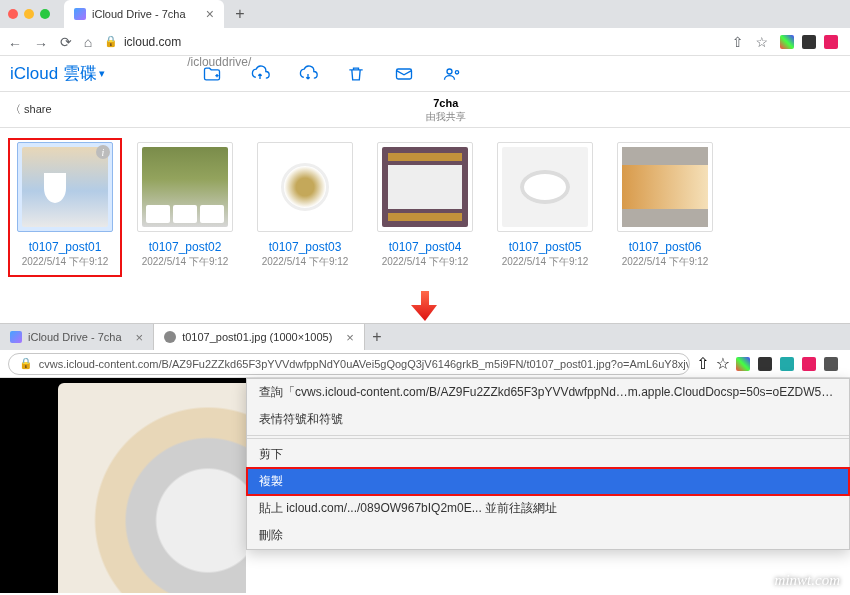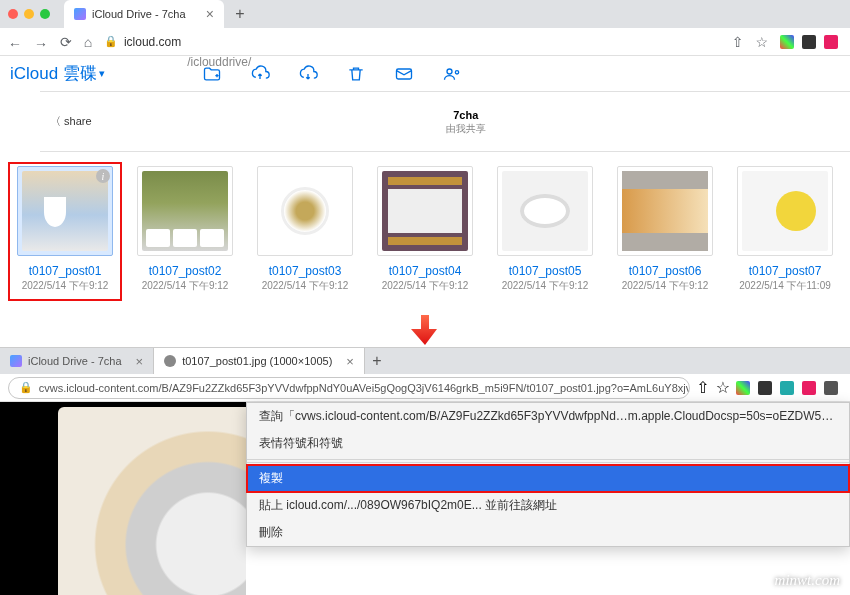--- a/index.html
+++ b/index.html
@@ -23,21 +23,21 @@
 .addr-box .host-secure { color: #333; }
 .addr-box .path { color: #888; margin-top: 40px; }
 .ext-icons { display: flex; gap: 8px; margin-right: 4px; }
 .ext-ico { width: 14px; height: 14px; border-radius: 2px; }
 
 .icloud-bar { display: flex; align-items: center; padding: 6px 10px; gap: 98px; }
 .icloud-brand { font-size: 17px; font-weight: 500; color: #0071e3; display: flex; align-items: center; gap: 2px; }
 .icloud-brand .chev { font-size: 11px; }
 .icloud-tools { display: flex; gap: 28px; }
 .icloud-tools svg { width: 20px; height: 20px; }
-.breadcrumb-bar { border-top: 1px solid #e0e0e0; border-bottom: 1px solid #e0e0e0; padding: 16px 10px; display: flex; align-items: center; margin-left: 40px; }
+.breadcrumb-bar { border-top: 1px solid #e0e0e0; border-bottom: 1px solid #e0e0e0; padding: 4px 10px; display: flex; align-items: center; }
 .share-link { font-size: 11px; color: #333; }
 .folder-title { flex: 1; text-align: center; font-size: 11px; line-height: 1.3; }
 .folder-sub { color: #888; font-size: 10px; }
 
 .file-grid { display: flex; gap: 14px; padding: 14px 12px; }
 .file-item { display: flex; flex-direction: column; align-items: center; width: 106px; }
 .thumb { width: 96px; height: 90px; border: 1px solid #ddd; border-radius: 2px; display: flex; align-items: center; justify-content: center; overflow: hidden; position: relative; }
 .file-item.selected { outline: 2px solid #e11; outline-offset: 2px; padding-bottom: 4px; }
 .file-item.selected .thumb { background: #d8e9ff; border-color: #8fb8ee; }
 .info-badge { position: absolute; top: 2px; right: 2px; width: 14px; height: 14px; border-radius: 50%; background: #bcbcbc; color: #fff; font-size: 10px; display: flex; align-items: center; justify-content: center; font-style: italic; font-family: serif; }
@@ -220,27 +220,20 @@
         <div class="thumb">
           <div class="thumb-art t6">
             <div class="strip"></div>
             <div class="mid"></div>
             <div class="strip"></div>
           </div>
         </div>
         <div class="fname">t0107_post06</div>
         <div class="fdate">2022/5/14 下午9:12</div>
       </div>
-      <div class="file-item">
-        <div class="thumb">
-          <div class="thumb-art t7"></div>
-        </div>
-        <div class="fname">t0107_post07</div>
-        <div class="fdate">2022/5/14 下午11:09</div>
-      </div>
     </div>
 </div>
 
 <div class="arrow-divider">
   <svg viewBox="0 0 28 30">
       <defs>
         <linearGradient id="ga" x1="0" y1="0" x2="0" y2="1">
           <stop offset="0" stop-color="#ff6a4a"></stop>
           <stop offset="1" stop-color="#d11"></stop>
         </linearGradient>
@@ -282,20 +275,21 @@
 
   <div class="bottom-content">
     <div class="image-area">
       <div class="pic"></div>
     </div>
     <div class="context-menu">
         <div class="cm-item">查詢「cvws.icloud-content.com/B/AZ9Fu2ZZkd65F3pYVVdwfppNd…m.apple.CloudDocsp=50s=oEZDW549dhU5KvlI-nrvP3q570Ecd=</div>
         <div class="cm-item">表情符號和符號</div>
         <div class="cm-sep"></div>
         <div class="cm-sep"></div>
+        <div class="cm-item">剪下</div>
         <div class="cm-item highlighted">複製</div>
         <div class="cm-item">貼上 icloud.com/.../089OW967bIQ2m0E... 並前往該網址</div>
         <div class="cm-item">刪除</div>
       </div>
   </div>
 </div>
 
 <div class="watermark">minwt.com</div>
 
 </body></html>

